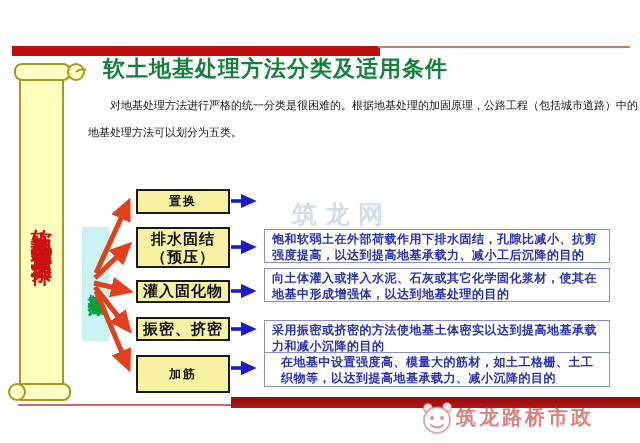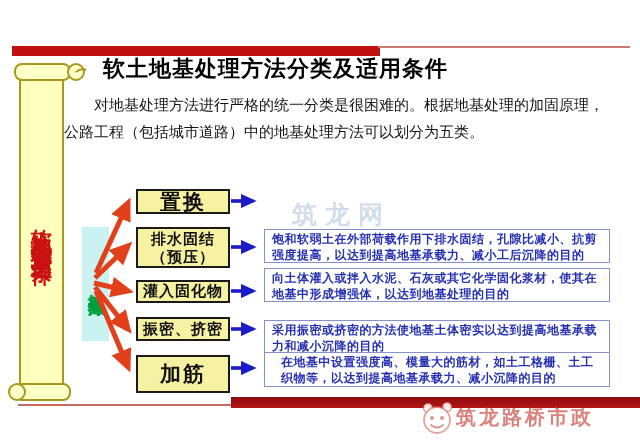--- a/index.html
+++ b/index.html
@@ -6,47 +6,47 @@
   #slide{
     position:relative;width:640px;height:443px;background:#ffffff;overflow:hidden;
     font-family:"Liberation Serif","DejaVu Serif",serif;
   }
   
   .top-bar-thick{position:absolute;left:12px;top:46px;width:368px;height:10px;background:#bf0f0f;}
   .top-bar-thin{position:absolute;left:378px;top:46px;width:252px;height:2px;background:#c97a74;}
   
   .title{
     position:absolute;left:103px;top:54px;width:480px;
-    font-size:22px;font-weight:bold;color:#000000;letter-spacing:1px;white-space:nowrap;
+    font-size:22px;font-weight:bold;color:#15803d;letter-spacing:1px;white-space:nowrap;
   }
   
   .intro{
-    position:absolute;left:64px;top:92px;width:552px;
-    font-size:15px;line-height:27px;color:#141414;text-indent:2em;
+    position:absolute;left:88px;top:92px;width:552px;
+    font-size:11px;line-height:27px;color:#141414;text-indent:2em;
   }
   
   .scroll-svg{position:absolute;left:4px;top:58px;}
   .scroll-text{
     position:absolute;left:21px;top:78px;width:41px;height:306px;
     writing-mode:vertical-rl;text-orientation:upright;
     font-size:21px;font-weight:bold;color:#cc1111;letter-spacing:3px;
     display:flex;align-items:center;justify-content:center;text-align:center;
   }
   
   .root-label{
     position:absolute;left:82px;top:227px;width:27px;height:114px;background:#c9f2f0;
     writing-mode:vertical-rl;text-orientation:upright;
     font-size:16px;font-weight:bold;color:#00a040;letter-spacing:1px;
     display:flex;align-items:center;justify-content:center;
   }
   
   .ybox{
     position:absolute;left:136px;width:94px;background:#f7f2a2;border:2px solid #1a1a1a;
     display:flex;align-items:center;justify-content:center;box-sizing:border-box;
-    font-size:21px;font-weight:bold;color:#101010;letter-spacing:2px;text-align:center;
+    font-size:12px;font-weight:bold;color:#101010;letter-spacing:2px;text-align:center;
   }
   .ybox.two-line{font-size:15px;line-height:18px;white-space:pre-line;letter-spacing:1px;}
   
   .dbox{
     position:absolute;left:264px;width:346px;background:#ffffff;border:1.5px solid #8890c8;
     box-sizing:border-box;padding:2px 6px 1px 7px;
     font-size:12px;font-weight:bold;color:#2530b2;line-height:15.5px;letter-spacing:0.5px;
   }
   
   .arrows{position:absolute;left:0;top:0;pointer-events:none;}

